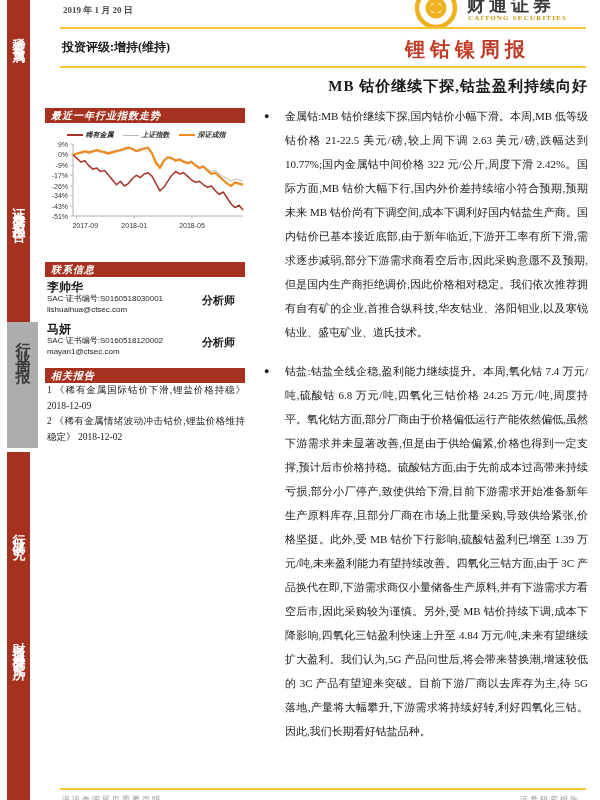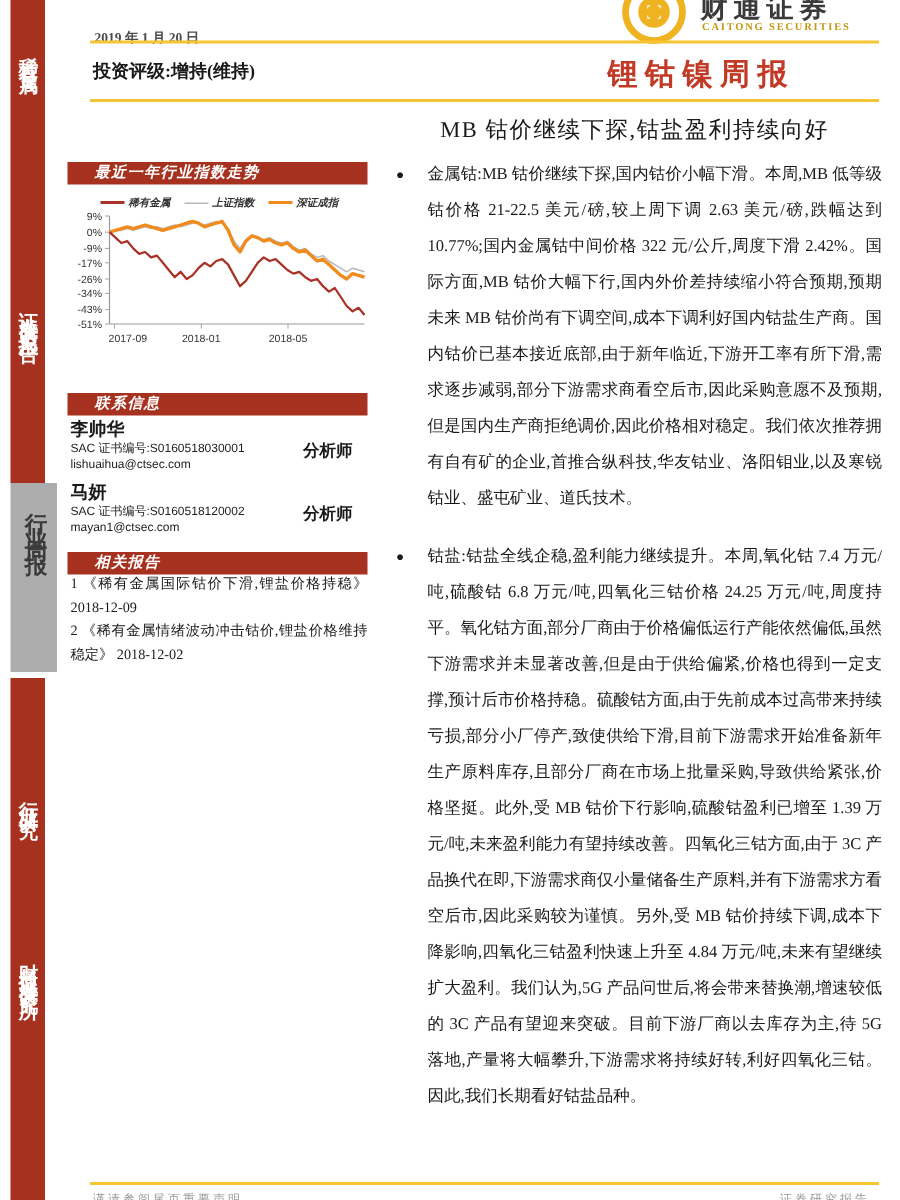--- a/index.html
+++ b/index.html
@@ -17,36 +17,36 @@
   .side-red-top{position:absolute;left:7px;top:0;width:23px;height:322px;background:var(--red);}
   .side-gray{position:absolute;left:7px;top:322px;width:31px;height:126px;background:#ADADAD;}
   .side-red-bottom{position:absolute;left:7px;top:452px;width:23px;height:348px;background:var(--red);}
   .vtext{
     writing-mode:vertical-rl;text-orientation:upright;
     color:#fff;font-weight:bold;font-size:13px;letter-spacing:4px;
     position:absolute;left:50%;transform:translateX(-50%);white-space:nowrap;
   }
   .vtext.dark{color:#3B3B3B;font-size:15px;letter-spacing:9px;}
   
-  .doc-date{position:absolute;left:63px;top:19px;font-size:9px;font-weight:bold;color:#4a4a4a;text-align:right;}
+  .doc-date{position:absolute;left:63px;top:4px;font-size:9px;font-weight:bold;color:#4a4a4a;text-align:right;}
   .logo-wrap{position:absolute;left:412px;top:0;width:180px;height:34px;}
   .logo-mark{position:absolute;left:0;top:-12px;}
   .brand-cn{position:absolute;left:55px;top:-7px;font-size:18px;font-weight:bold;color:#3A3A3A;letter-spacing:4px;white-space:nowrap;}
   .brand-en{position:absolute;left:56px;top:14px;font-size:7px;font-weight:bold;color:#C8960C;letter-spacing:1.2px;white-space:nowrap;}
   .gold-rule{position:absolute;left:60px;width:526px;height:2px;background:var(--gold);}
   .rule-1{top:27px;} .rule-2{top:66px;} .rule-3{top:788px;}
   .rating{position:absolute;left:62px;top:39px;font-size:12px;font-weight:bold;}
   .report-type{position:absolute;left:280px;top:36px;width:250px;text-align:right;
     font-size:20px;font-weight:bold;color:var(--title-red);letter-spacing:5px;}
-  .headline{position:absolute;left:258px;top:77px;width:330px;text-align:center;
-    font-size:15px;font-weight:normal;letter-spacing:1px;white-space:nowrap;}
+  .headline{position:absolute;left:258px;top:77px;width:330px;text-align:right;
+    font-size:15px;font-weight:bold;letter-spacing:1px;white-space:nowrap;}
   
   .panel-banner{position:absolute;left:45px;width:200px;height:15px;background:var(--red);
     color:#fff;font-weight:bold;font-style:italic;font-size:10px;line-height:15px;
-    padding-left:18px;box-sizing:border-box;letter-spacing:1px;}
+    padding-left:6px;box-sizing:border-box;letter-spacing:1px;}
   .banner-chart{top:108px;} .banner-contact{top:262px;} .banner-reports{top:368px;}
   .chart-legend{position:absolute;left:46px;top:130px;width:200px;display:flex;
     justify-content:center;gap:9px;align-items:center;}
   .leg-item{display:inline-flex;align-items:center;gap:3px;}
   .leg-line{display:inline-block;width:16px;}
   .leg-label{font-size:7px;font-weight:bold;font-style:italic;color:#333;}
   .chart-svg{position:absolute;left:46px;top:140px;}
   .contact-block{position:absolute;left:47px;top:277px;width:198px;}
   .analyst-row{position:relative;height:15px;}
   .analyst-name{font-size:12px;font-weight:bold;}

